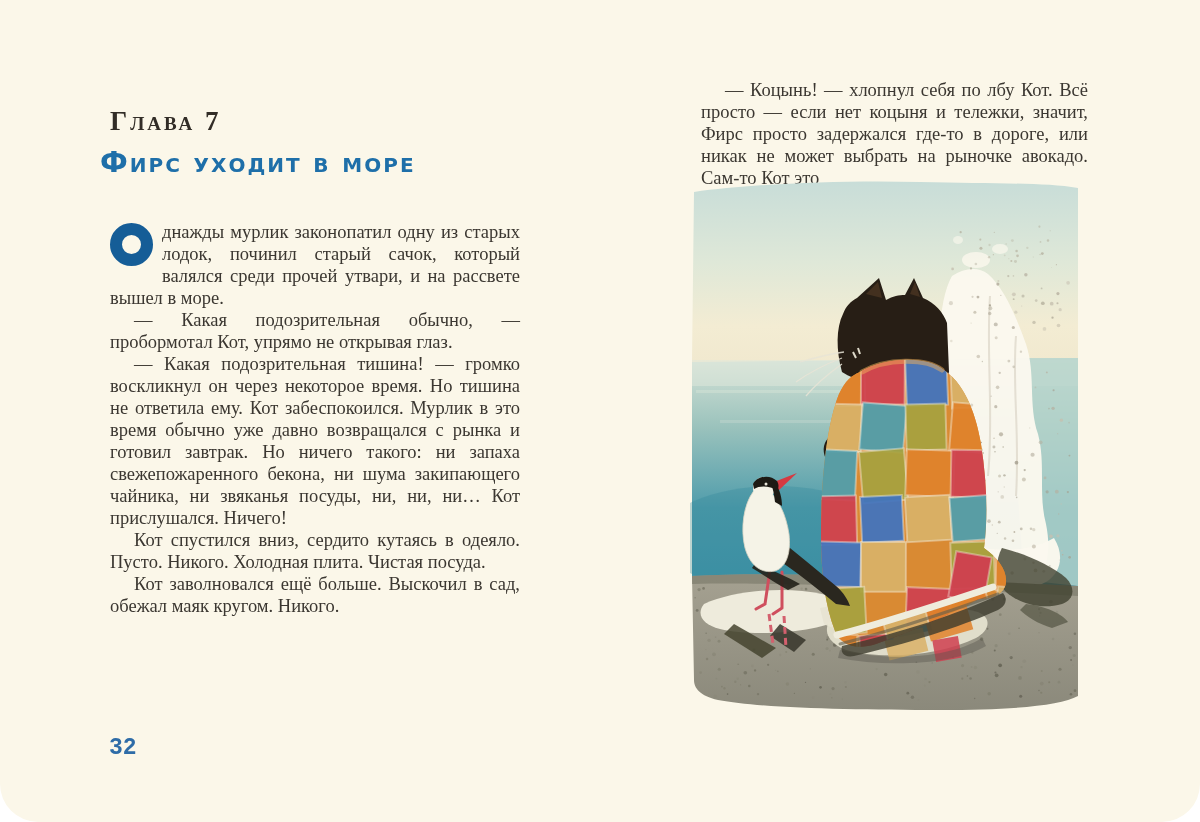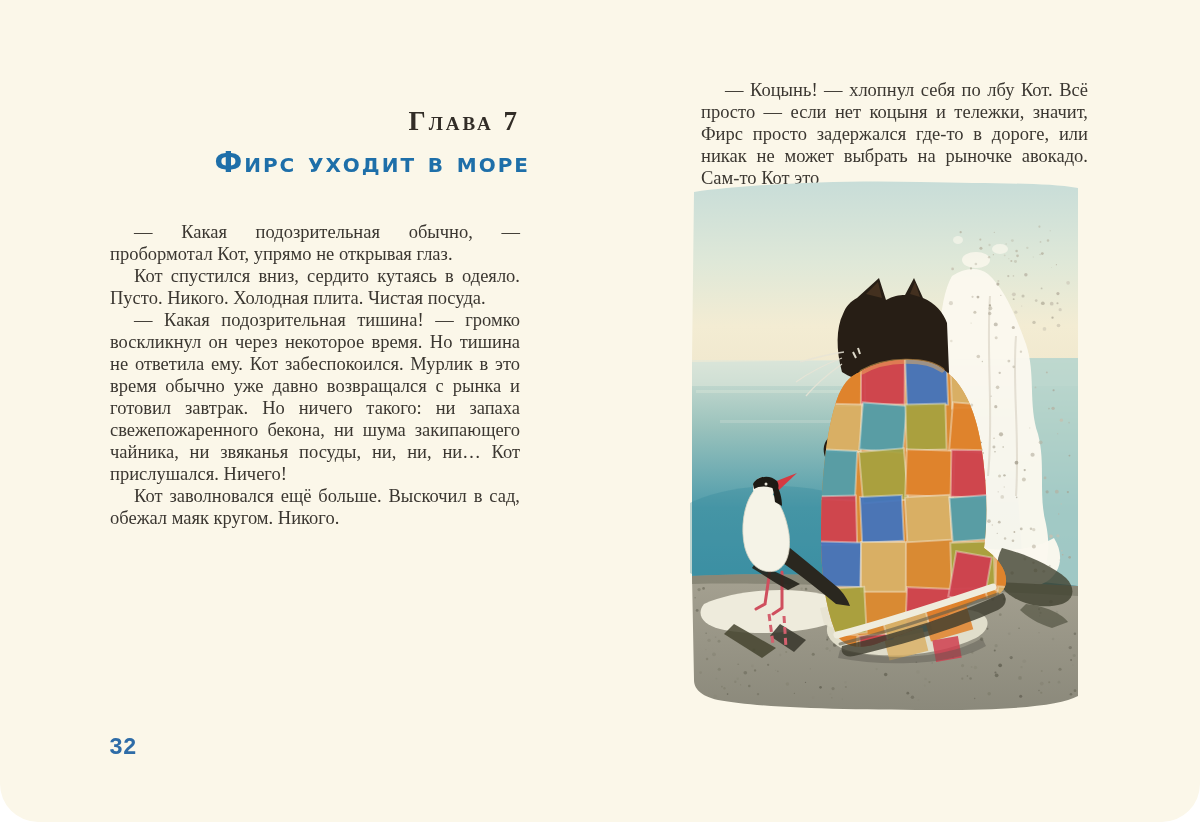--- a/index.html
+++ b/index.html
@@ -15,29 +15,29 @@
   .spread{
     position:relative;
     width:1200px;height:822px;
     background:var(--page-bg);
     border-radius:0 0 38px 38px;
     overflow:hidden;
   }
   
   .chapter-head{
     position:absolute;left:110px;top:84px;width:410px;
-    text-align:right;
+    text-align:left;
     font-family:"Liberation Serif", serif;
     font-variant:small-caps;
     font-size:27px;letter-spacing:3px;
     color:var(--heading-ink);
   }
   .chapter-title{
     position:absolute;left:100px;top:127px;width:430px;
-    text-align:right;
+    text-align:left;
     font-family:"DejaVu Sans", sans-serif;
     font-variant:small-caps;
     font-weight:bold;
     font-size:28px;letter-spacing:2px;
     color:var(--accent-blue);
   }
   .left-body{
     position:absolute;left:110px;top:221px;width:410px;
     font-size:18.5px;line-height:22px;color:var(--ink);
     text-align:justify;
@@ -73,23 +73,24 @@
 </head>
 <body>
 
 <div class="spread">
 
   <section>
     <h2 class="chapter-head">Глава 7</h2>
     <h1 class="chapter-title">Фирс уходит в море</h1>
 
     <div class="left-body">
+      <p class="p-first"><span class="dropcap">О</span><span>днажды мурлик законопатил одну из старых лодок, починил старый сачок, который валялся среди прочей утвари, и на рассвете вышел в море.</span></p>
       <p>— Какая подозрительная обычно, — пробормотал Кот, упрямо не открывая глаз.</p>
+      <p>— Какая подозрительная тишина! — громко воскликнул он через некоторое время. Но тишина не ответила ему. Кот забеспокоился. Мурлик в это время обычно уже давно возвращался с рынка и готовил завтрак. Но ничего такого: ни запаха свежепожаренного бекона, ни шума закипающего чайника, ни звяканья посуды, ни, ни, ни… Кот прислушался. Ничего!</p>
       <p>Кот спустился вниз, сердито кутаясь в одеяло. Пусто. Никого. Холодная плита. Чистая посуда.</p>
-      <p>— Какая подозрительная тишина! — громко воскликнул он через некоторое время. Но тишина не ответила ему. Кот забеспокоился. Мурлик в это время обычно уже давно возвращался с рынка и готовил завтрак. Но ничего такого: ни запаха свежепожаренного бекона, ни шума закипающего чайника, ни звяканья посуды, ни, ни, ни… Кот прислушался. Ничего!</p>
       <p>Кот заволновался ещё больше. Выскочил в сад, обежал маяк кругом. Никого.</p>
     </div>
 
     <div class="page-num">32</div>
   </section>
 
   <section>
     <div class="right-body">
       <p>— Коцынь! — хлопнул себя по лбу Кот. Всё просто — если нет коцыня и тележки, значит, Фирс просто задержался где-то в дороге, или никак не может выбрать на рыночке авокадо. Сам-то Кот это</p>
     </div>

